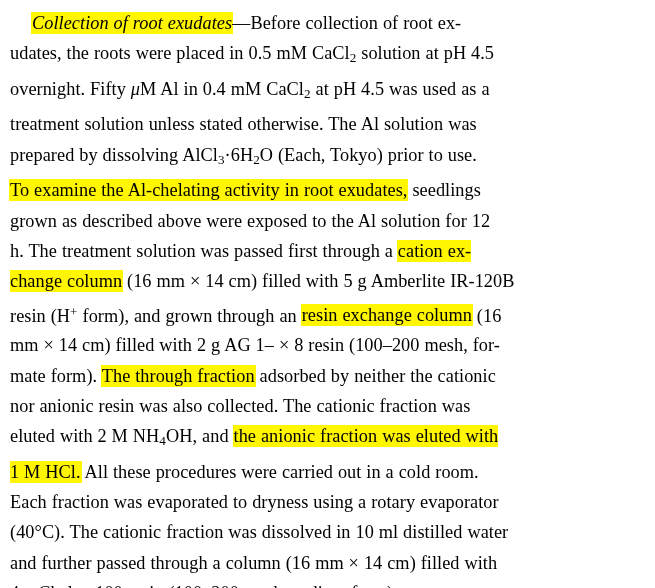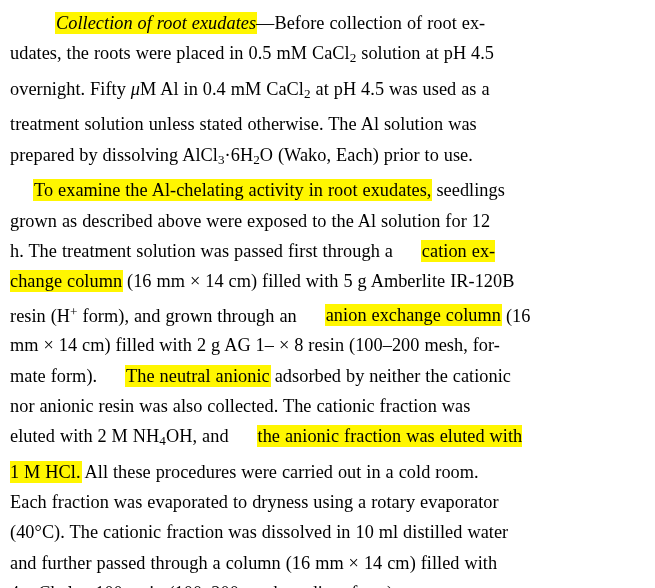--- a/index.html
+++ b/index.html
@@ -22,42 +22,41 @@
     color: #000000;
     text-align: justify;
     text-justify: inter-word;
     letter-spacing: 0.05px;
     word-spacing: 0.3px;
   }
   .run { white-space: pre-wrap; }
   .hl {
     background: #fff600;
     box-shadow: 0 0 0 1px #fff600;
-    margin-left: 24px;
   }
   .it { font-style: italic; }
   .sub { font-size: 0.72em; vertical-align: -0.25em; }
   .sup { font-size: 0.72em; vertical-align: 0.42em; }
   .indent { display: inline-block; width: 22px; }
 </style>
 </head>
 <body>
 
 <div id="paragraph"><span class="indent"></span><span class="run hl it">Collection of root exudates</span><span class="run">—Before collection of root ex-
 udates, the roots were placed in 0.5 mM CaCl</span><span class="run sub">2</span><span class="run"> solution at pH 4.5
 overnight. Fifty </span><span class="run it">μ</span><span class="run">M Al in 0.4 mM CaCl</span><span class="run sub">2</span><span class="run"> at pH 4.5 was used as a
 treatment solution unless stated otherwise. The Al solution was
-prepared by dissolving AlCl</span><span class="run sub">3</span><span class="run">·6H</span><span class="run sub">2</span><span class="run">O (Wako, Each) prior to use.
+prepared by dissolving AlCl</span><span class="run sub">3</span><span class="run">·6H</span><span class="run sub">2</span><span class="run">O (Each, Tokyo) prior to use.
 </span><span class="run hl">To examine the Al-chelating activity in root exudates,</span><span class="run"> seedlings
 grown as described above were exposed to the Al solution for 12
 h. The treatment solution was passed first through a </span><span class="run hl">cation ex-
 change column</span><span class="run"> (16 mm × 14 cm) filled with 5 g Amberlite IR-120B
-resin (H</span><span class="run sup">+</span><span class="run"> form), and grown through an </span><span class="run hl">anion exchange column</span><span class="run"> (16
+resin (H</span><span class="run sup">+</span><span class="run"> form), and grown through an </span><span class="run hl">resin exchange column</span><span class="run"> (16
 mm × 14 cm) filled with 2 g AG 1– × 8 resin (100–200 mesh, for-
-mate form). </span><span class="run hl">The neutral anionic</span><span class="run"> adsorbed by neither the cationic
+mate form). </span><span class="run hl">The through fraction</span><span class="run"> adsorbed by neither the cationic
 nor anionic resin was also collected. The cationic fraction was
 eluted with 2 M NH</span><span class="run sub">4</span><span class="run">OH, and </span><span class="run hl">the anionic fraction was eluted with
 1 M HCl.</span><span class="run"> All these procedures were carried out in a cold room.
 Each fraction was evaporated to dryness using a rotary evaporator
 (40°C). The cationic fraction was dissolved in 10 ml distilled water
 and further passed through a column (16 mm × 14 cm) filled with
 4 g Chelex 100 resin (100–200 mesh, sodium form) to remove
 metals. The unabsorbed fraction was evaporated to dryness. After
 the residue was redissolved in 1 ml distilled water, Al-chelating
 activity in each fraction was assayed as described above. Because

